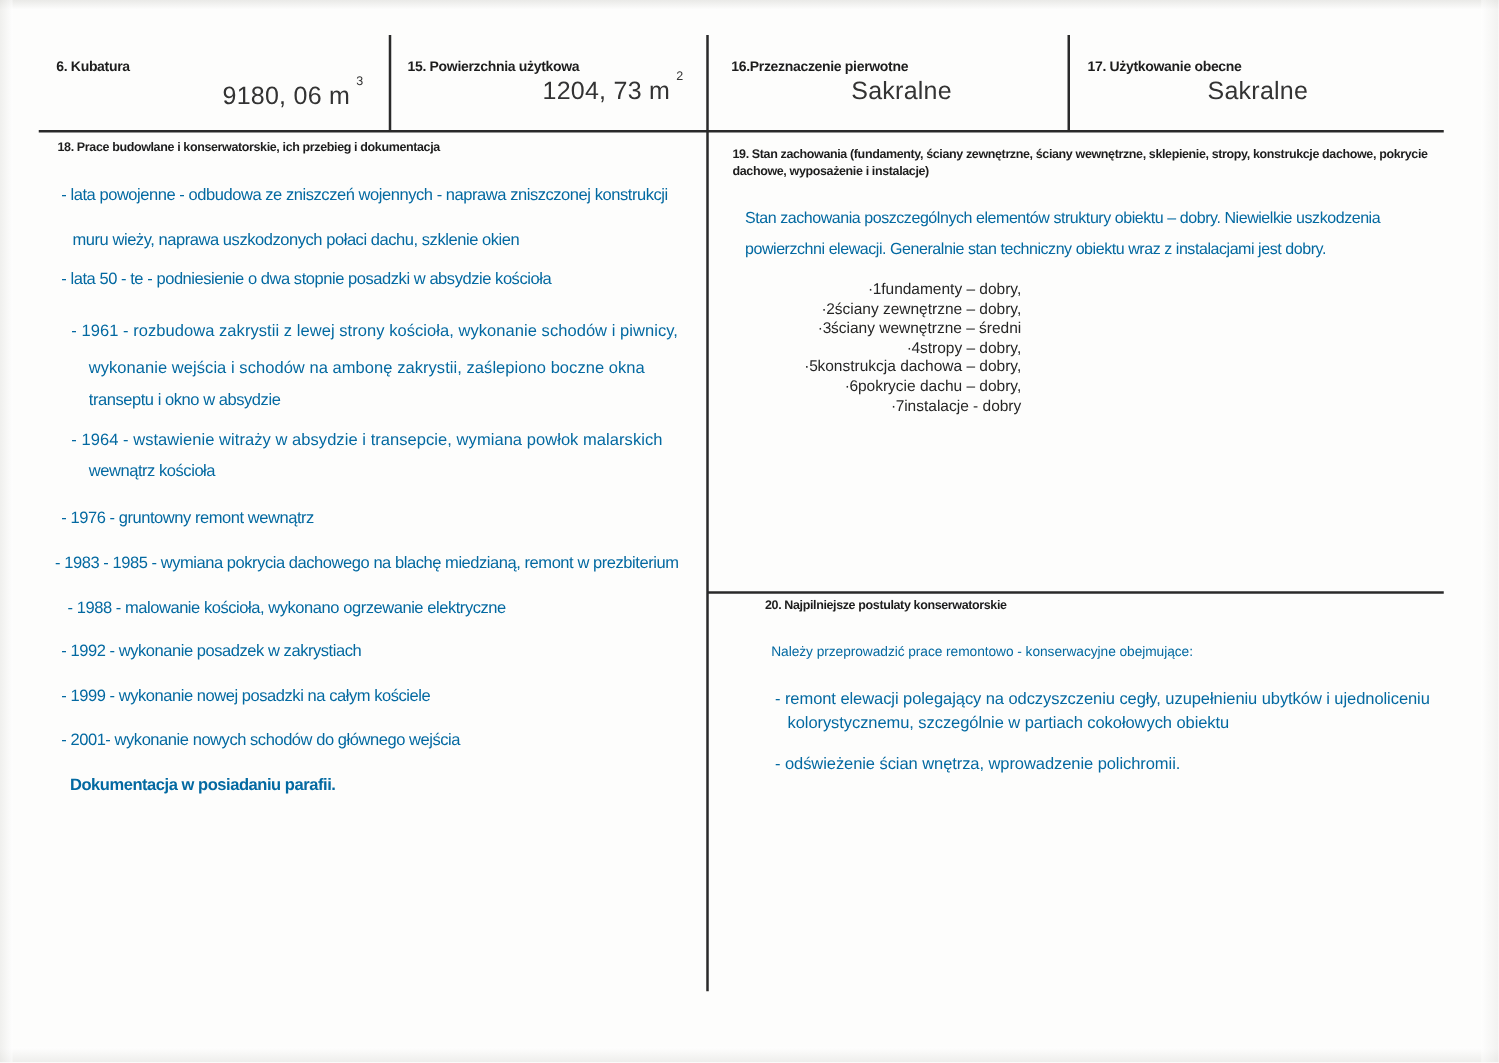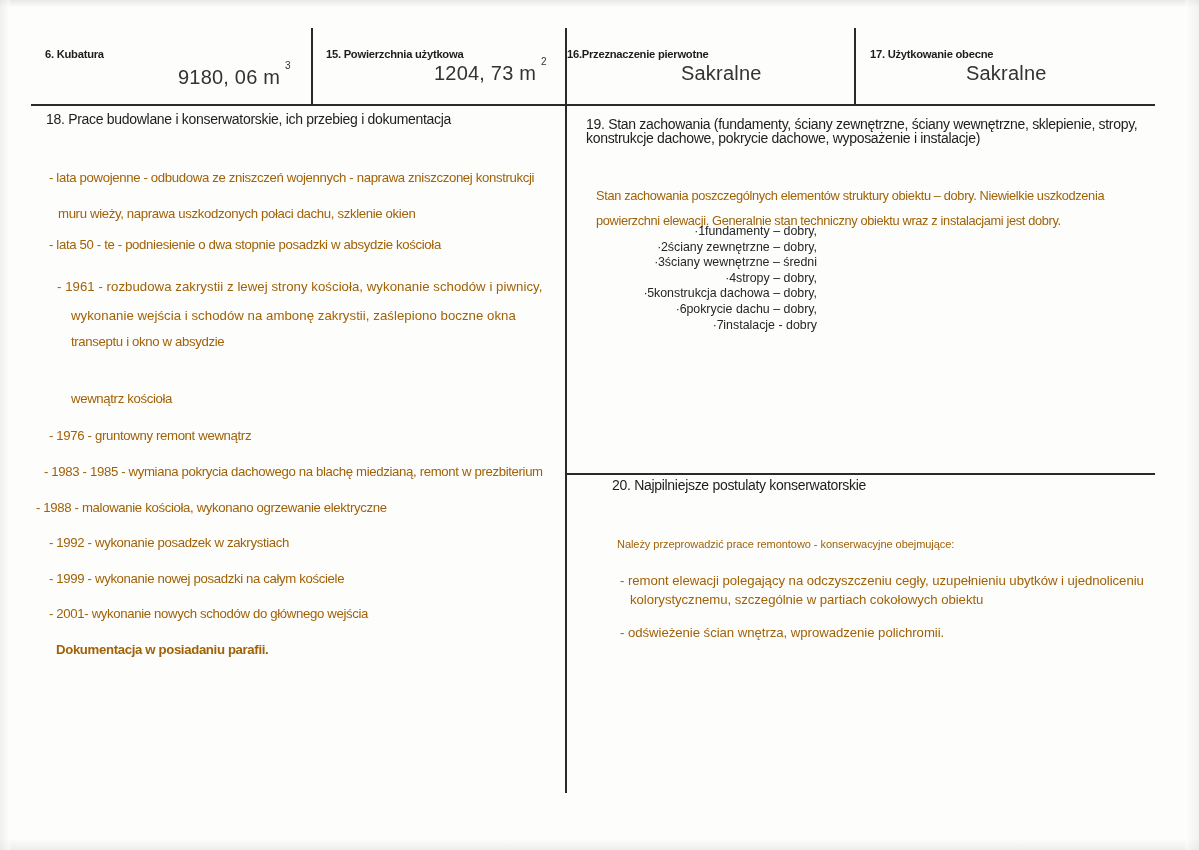--- a/index.html
+++ b/index.html
@@ -78,34 +78,33 @@
   .field-value .sup {
     font-size: 10px;
     vertical-align: super;
     position: relative;
     top: -7px;
     left: 5px;
   }
 
   .sec-head {
     position: absolute;
-    font-size: 14px;
-    font-weight: normal;
+    font-size: 10px;
+    font-weight: bold;
     letter-spacing: -0.3px;
     line-height: 14px;
     color: #1d1d1d;
   }
 
   .body-line {
     position: absolute;
     font-size: 13.2px;
     letter-spacing: -0.35px;
     white-space: nowrap;
-    color: #a16207;
-    margin-top: 22px;
+    color: #0369a1;
   }
   .body-line.wide {
     letter-spacing: 0.05px;
   }
 
   .num-list {
     position: absolute;
     font-size: 12.4px;
     line-height: 15.6px;
     color: #262626;
@@ -139,45 +138,46 @@
   <div class="field-label" style="left:45px; top:48px;">6. Kubatura</div>
   <div class="field-value" style="left:178px; top:66px;">
     <span>9180, 06 m</span><span class="sup">3</span>
   </div>
 
   <div class="field-label" style="left:326px; top:48px;">15. Powierzchnia użytkowa</div>
   <div class="field-value" style="left:434px; top:62px;">
     <span>1204, 73 m</span><span class="sup">2</span>
   </div>
 
-  <div class="field-label" style="left:567px; top:48px;text-align:center;">16.Przeznaczenie pierwotne</div>
+  <div class="field-label" style="left:585px; top:48px;text-align:center;">16.Przeznaczenie pierwotne</div>
   <div class="field-value" style="left:681px; top:62px;">
     <span>Sakralne</span>
   </div>
 
   <div class="field-label" style="left:870px; top:48px;">17. Użytkowanie obecne</div>
   <div class="field-value" style="left:966px; top:62px;">
     <span>Sakralne</span>
   </div>
 
   <div class="sec-head" style="left:46px; top:112px;">18. Prace budowlane i konserwatorskie, ich przebieg i dokumentacja</div>
 
   <div class="body-line" style="left:49px; top:148px;">- lata powojenne - odbudowa ze zniszczeń wojennych  - naprawa zniszczonej konstrukcji</div>
   <div class="body-line" style="left:58px; top:184px;">muru wieży, naprawa uszkodzonych połaci dachu, szklenie okien</div>
   <div class="body-line" style="left:49px; top:215px;">- lata 50 - te - podniesienie o dwa stopnie posadzki w absydzie kościoła</div>
 
   <div class="body-line wide" style="left:57px; top:257px;">-  1961 - rozbudowa zakrystii z lewej strony kościoła, wykonanie schodów i piwnicy,</div>
   <div class="body-line wide" style="left:71px; top:286px;">wykonanie     wejścia  i  schodów  na  ambonę  zakrystii,  zaślepiono  boczne  okna</div>
   <div class="body-line" style="left:71px; top:312px;">transeptu i okno w absydzie</div>
 
+  <div class="body-line wide" style="left:57px; top:344px;">-   1964 -  wstawienie witraży  w absydzie i transepcie,  wymiana powłok malarskich</div>
   <div class="body-line" style="left:71px; top:369px;">wewnątrz kościoła</div>
 
   <div class="body-line" style="left:49px; top:406px;">- 1976 - gruntowny remont wewnątrz</div>
   <div class="body-line" style="left:44px; top:442px;">- 1983 - 1985 - wymiana pokrycia dachowego na blachę miedzianą, remont w prezbiterium</div>
-  <div class="body-line" style="left:36px; top:478px;">- 1988 - malowanie kościoła, wykonano ogrzewanie elektryczne</div>
+  <div class="body-line" style="left:54px; top:478px;">- 1988 - malowanie kościoła, wykonano ogrzewanie elektryczne</div>
   <div class="body-line" style="left:49px; top:513px;">- 1992 - wykonanie posadzek w zakrystiach</div>
   <div class="body-line" style="left:49px; top:549px;">- 1999 - wykonanie nowej posadzki na całym kościele</div>
   <div class="body-line" style="left:49px; top:584px;">- 2001- wykonanie nowych schodów do głównego wejścia</div>
   <div class="body-line" style="left:56px; top:620px;font-weight:bold;">Dokumentacja w posiadaniu parafii.</div>
 
   <div class="sec-head" style="left:586px; top:117px; width:560px;">
     <span>19. Stan zachowania (fundamenty, ściany zewnętrzne, ściany wewnętrzne, sklepienie, stropy, konstrukcje dachowe,</span>
     <span>pokrycie dachowe, wyposażenie  i  instalacje)</span>
   </div>
 

